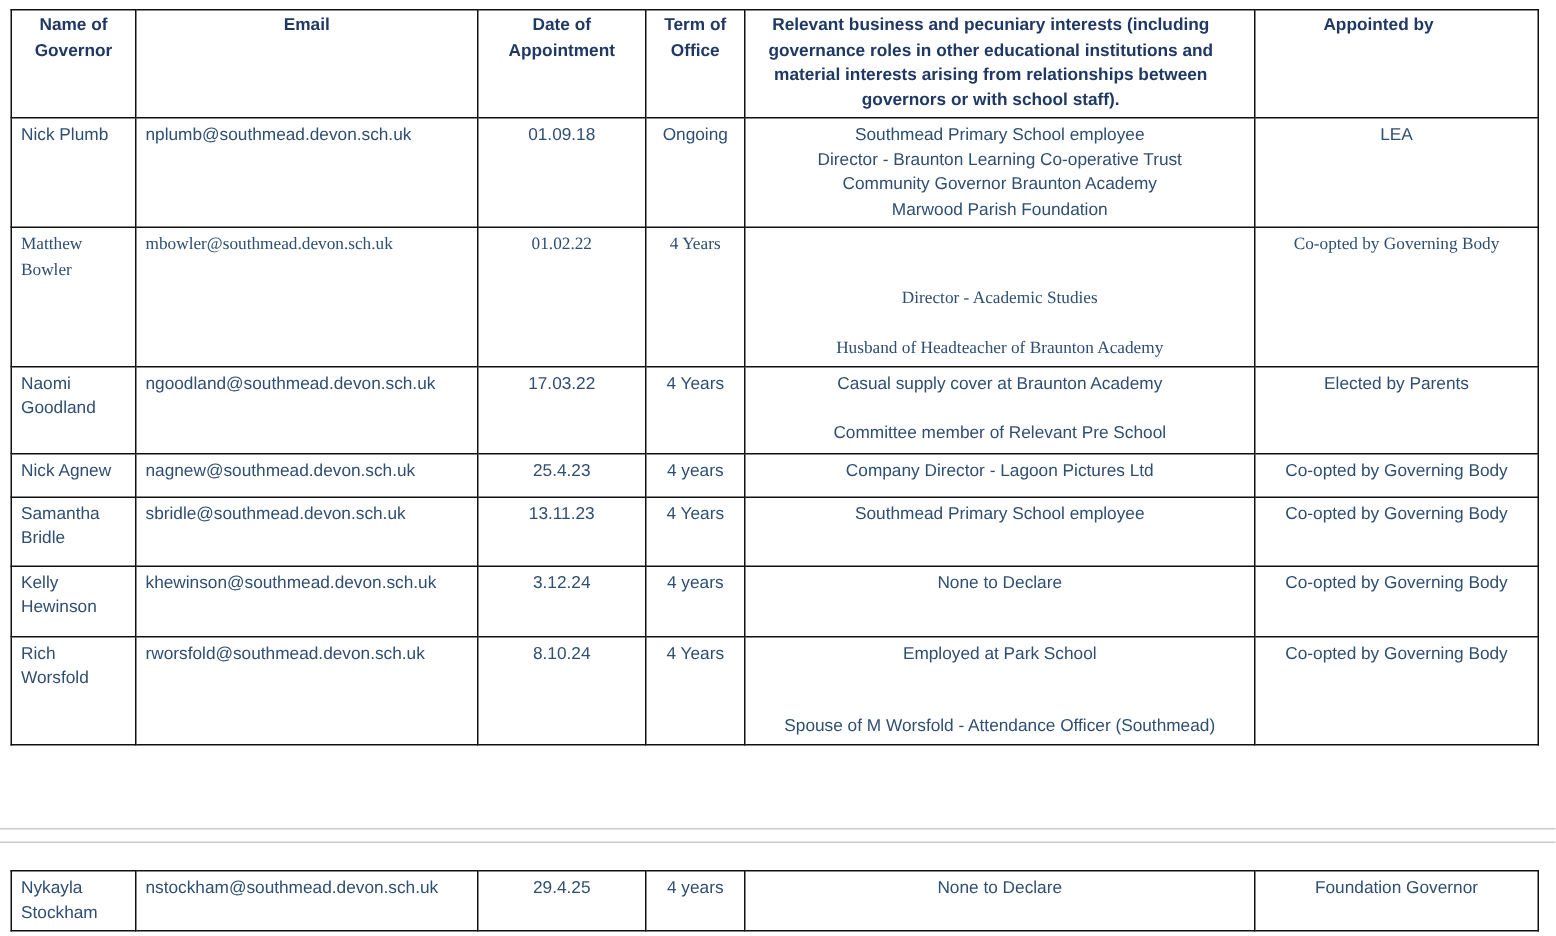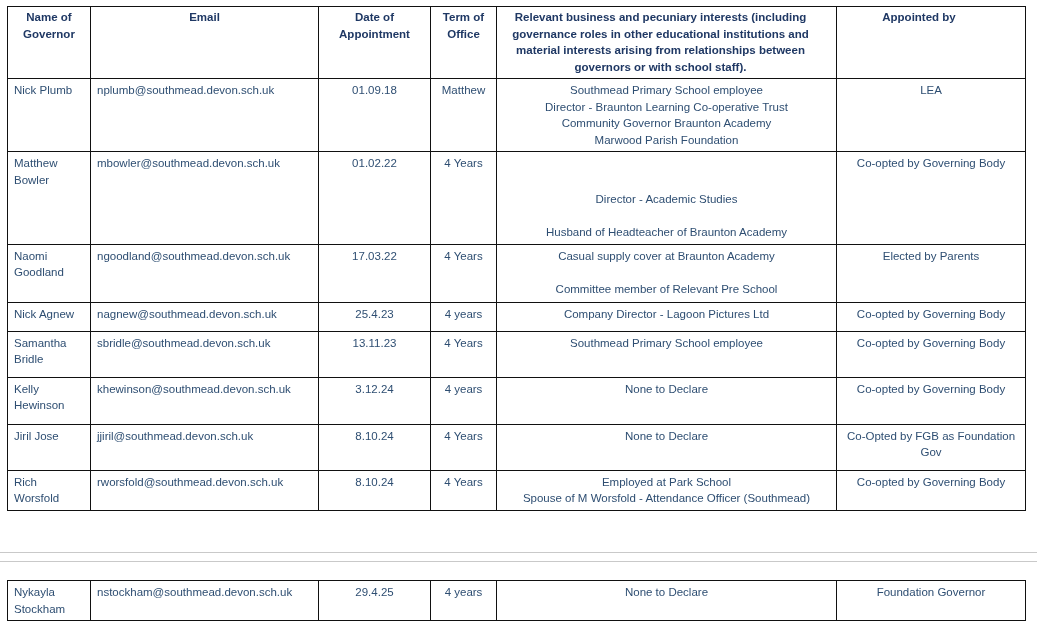--- a/index.html
+++ b/index.html
@@ -35,30 +35,30 @@
       <th>Term of Office</th>
       <th style="padding-left:2px;padding-right:14px;">Relevant business and pecuniary interests (including governance roles in other educational institutions and material interests arising from relationships between governors or with school staff).</th>
       <th style="padding-left:26px;padding-right:50px;">Appointed by</th>
     </tr>
   </thead>
   <tbody id="main-body">
       <tr style="height: 67px;">
         <td class="l">Nick Plumb</td>
         <td class="l"><span>nplumb@southmead.devon.sch.uk</span></td>
         <td class="c">01.09.18</td>
-        <td class="c">Matthew</td>
+        <td class="c">Ongoing</td>
         <td class="c">
           <div style="min-height: 16.5px;">Southmead Primary School employee</div>
           <div style="min-height: 16.5px;">Director - Braunton Learning Co-operative Trust</div>
           <div style="min-height: 16.5px;">Community Governor Braunton Academy</div>
           <div style="min-height: 16.5px;">Marwood Parish Foundation</div>
         </td>
         <td class="c">LEA</td>
       </tr>
-      <tr style="height: 57px;">
+      <tr style="height: 57px; font-family: Liberation Serif, serif;">
         <td class="l">Matthew Bowler</td>
         <td class="l"><span>mbowler@southmead.devon.sch.uk</span></td>
         <td class="c">01.02.22</td>
         <td class="c">4 Years</td>
         <td class="c">
           <div style="min-height: 16.5px; margin-top: 36px;">Director - Academic Studies</div>
           <div style="min-height: 16.5px;"></div>
           <div style="min-height: 16.5px;">Husband of Headteacher of Braunton Academy</div>
         </td>
         <td class="c">Co-opted by Governing Body</td>
@@ -98,38 +98,28 @@
       <tr style="height: 47px;">
         <td class="l">Kelly Hewinson</td>
         <td class="l"><span>khewinson@southmead.devon.sch.uk</span></td>
         <td class="c">3.12.24</td>
         <td class="c">4 years</td>
         <td class="c">
           <div style="min-height: 16.5px;">None to Declare</div>
         </td>
         <td class="c">Co-opted by Governing Body</td>
       </tr>
-      <tr style="height: 46px;">
-        <td class="l">Jiril Jose</td>
-        <td class="l"><span>jjiril@southmead.devon.sch.uk</span></td>
-        <td class="c">8.10.24</td>
-        <td class="c">4 Years</td>
-        <td class="c">
-          <div style="min-height: 16.5px;">None to Declare</div>
-        </td>
-        <td class="c">Co-Opted by FGB as Foundation Gov</td>
-      </tr>
       <tr style="height: 33px;">
         <td class="l">Rich Worsfold</td>
         <td class="l"><span>rworsfold@southmead.devon.sch.uk</span></td>
         <td class="c">8.10.24</td>
         <td class="c">4 Years</td>
         <td class="c">
           <div style="min-height: 16.5px;">Employed at Park School</div>
-          <div style="min-height: 16.5px;">Spouse of M Worsfold - Attendance Officer (Southmead)</div>
+          <div style="min-height: 16.5px; margin-top: 32px;">Spouse of M Worsfold - Attendance Officer (Southmead)</div>
         </td>
         <td class="c">Co-opted by Governing Body</td>
       </tr>
     </tbody>
 </table>
 
 <div class="sep" style="top:552px"></div>
 <div class="sep" style="top:561px"></div>
 
 <table id="second">

